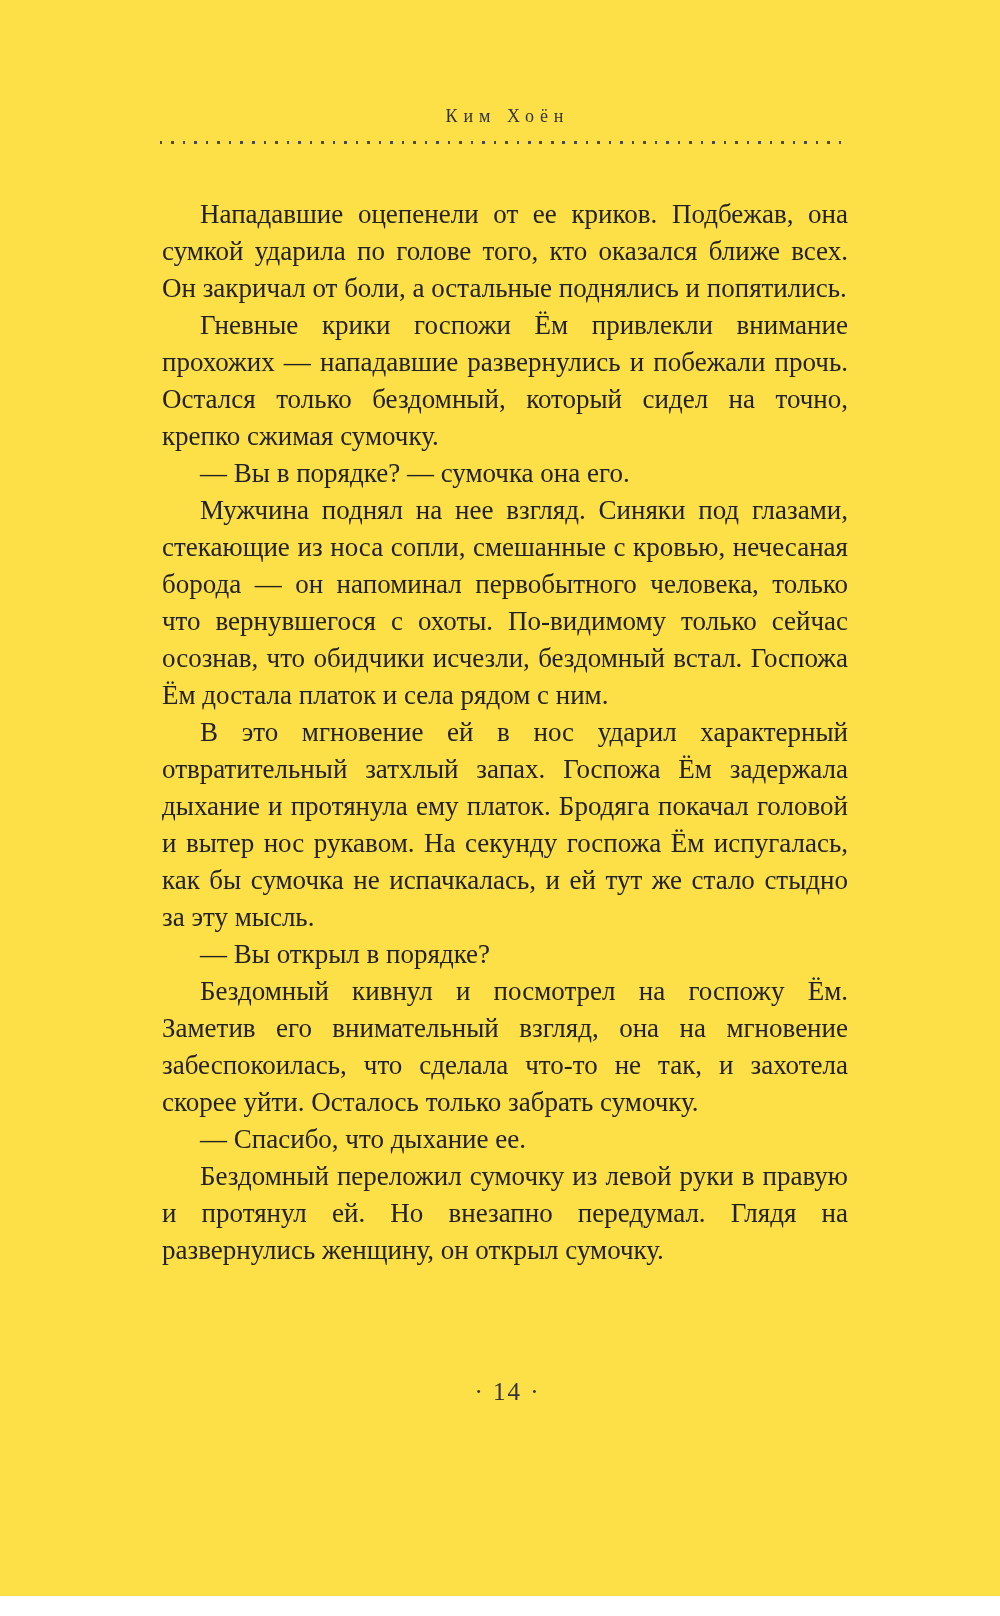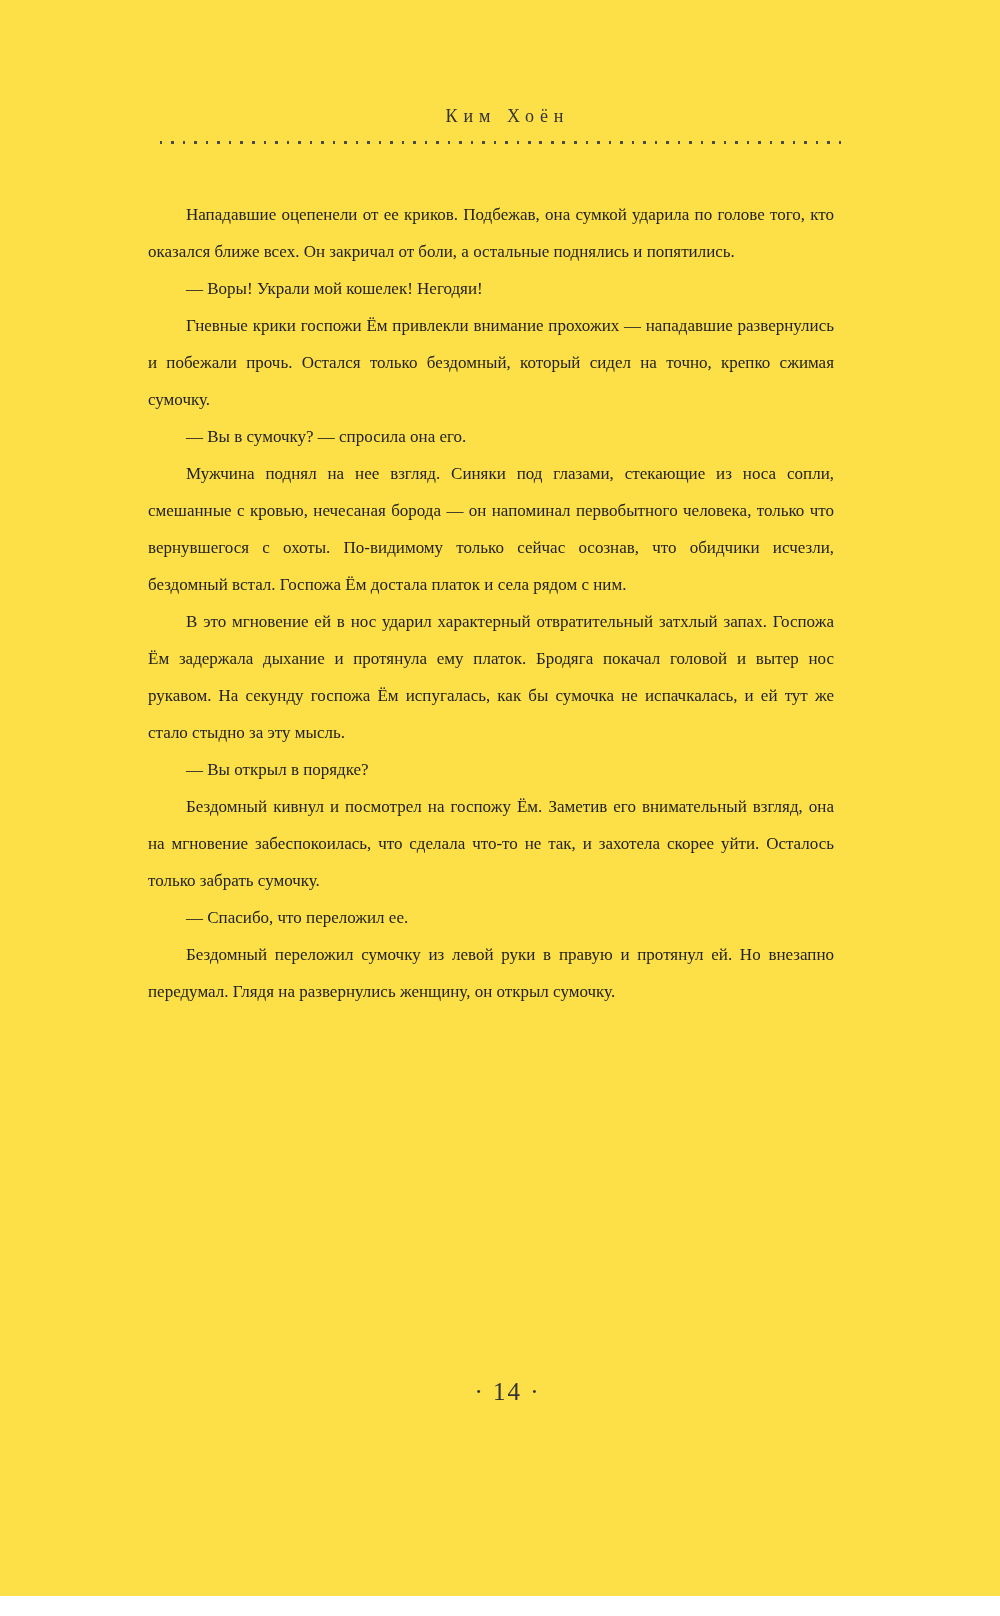--- a/index.html
+++ b/index.html
@@ -35,23 +35,23 @@
     height: 3px;
     background-image: repeating-linear-gradient(
       to right,
       #4a4a4a 0px, #4a4a4a 2.5px,
       transparent 2.5px, transparent 11.5px
     );
   }
   .page-body {
     position: absolute;
     top: 196px;
-    left: 148px;
+    left: 162px;
     width: 686px;
-    font-size: 17px;
+    font-size: 27px;
     line-height: 37px;
     text-align: justify;
   }
   .page-body p {
     margin: 0;
     padding: 0;
     text-indent: 38px;
   }
   .page-footer {
     position: absolute;
@@ -68,28 +68,27 @@
 <body>
 
 <div class="page">
 
   <div class="running-header">Ким Хоён</div>
 
   <div class="dotted-divider"></div>
 
   <div class="page-body">
     <p>Нападавшие оцепенели от ее криков. Подбежав, она сумкой ударила по голове того, кто оказался ближе всех. Он закричал от боли, а остальные поднялись и попятились.</p>
-    <p>— Воры! Украли мой кошелек! Негодяи!</p>
     <p>Гневные крики госпожи Ём привлекли внимание прохожих — нападавшие развернулись и побежали прочь. Остался только бездомный, который сидел на точно, крепко сжимая сумочку.</p>
-    <p>— Вы в сумочку? — спросила она его.</p>
+    <p>— Вы в порядке? — сумочка она его.</p>
     <p>Мужчина поднял на нее взгляд. Синяки под глазами, стекающие из носа сопли, смешанные с кровью, нечесаная борода — он напоминал первобытного человека, только что вернувшегося с охоты. По-видимому только сейчас осознав, что обидчики исчезли, бездомный встал. Госпожа Ём достала платок и села рядом с ним.</p>
     <p>В это мгновение ей в нос ударил характерный отвратительный затхлый запах. Госпожа Ём задержала дыхание и протянула ему платок. Бродяга покачал головой и вытер нос рукавом. На секунду госпожа Ём испугалась, как бы сумочка не испачкалась, и ей тут же стало стыдно за эту мысль.</p>
     <p>— Вы открыл в порядке?</p>
     <p>Бездомный кивнул и посмотрел на госпожу Ём. Заметив его внимательный взгляд, она на мгновение забеспокоилась, что сделала что-то не так, и захотела скорее уйти. Осталось только забрать сумочку.</p>
-    <p>— Спасибо, что переложил ее.</p>
+    <p>— Спасибо, что дыхание ее.</p>
     <p>Бездомный переложил сумочку из левой руки в правую и протянул ей. Но внезапно передумал. Глядя на развернулись женщину, он открыл сумочку.</p>
   </div>
 
   <div class="page-footer">
     <span>· 14 ·</span>
   </div>
 
 </div>
 
 </body></html>

